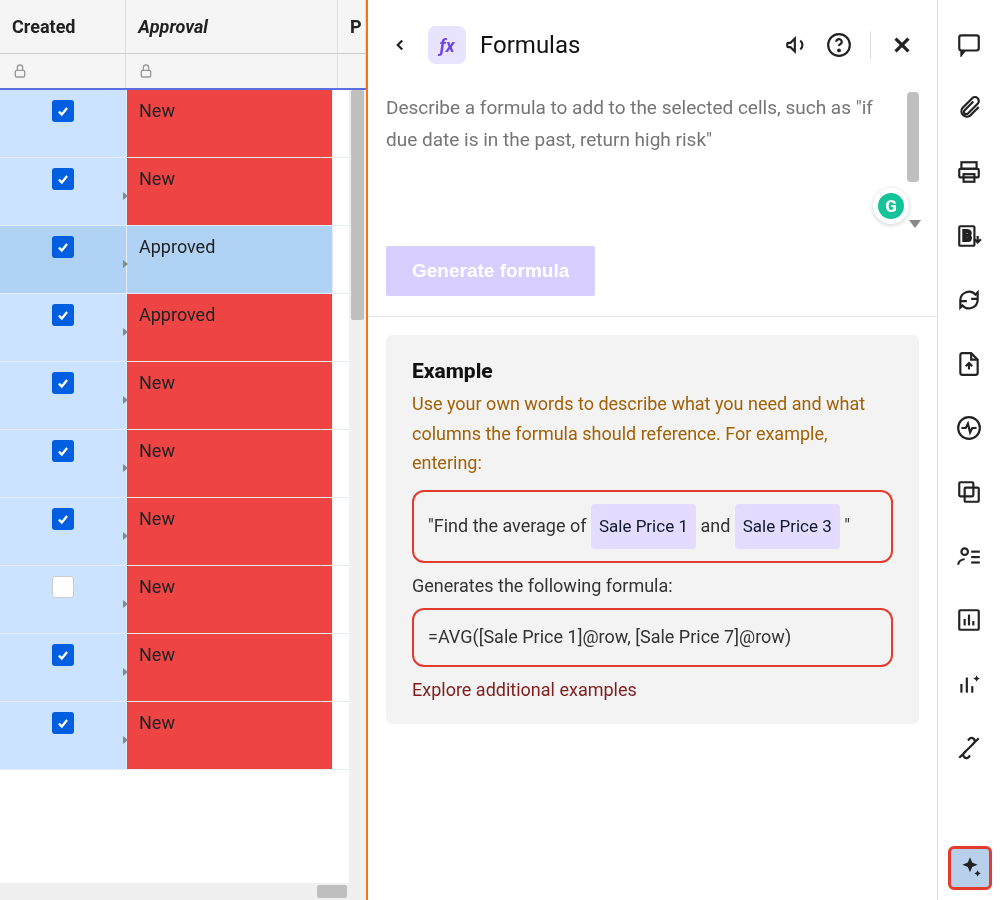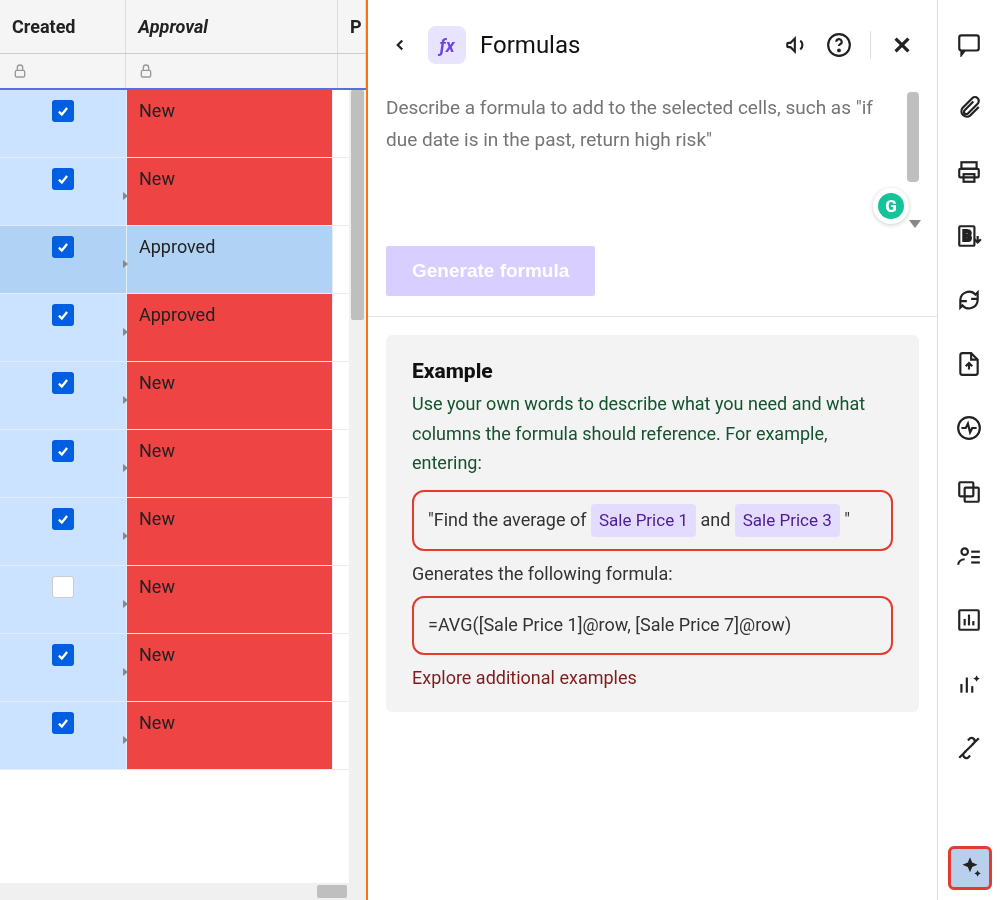--- a/index.html
+++ b/index.html
@@ -270,37 +270,37 @@
     padding: 24px 26px;
   }
   .example-title {
     font-size:21px;
     font-weight:800;
     color:#111;
     margin-bottom:6px;
   }
   .example-desc {
     font-size:18px;
-    color:#14532d;
+    color:#a16207;
     line-height:1.65;
     margin-bottom:12px;
   }
   .red-box {
     border:2px solid #e33b2e;
     border-radius:12px;
     padding: 12px 14px;
     font-size:18px;
     color:#333;
     line-height:1.7;
     margin-bottom:12px;
   }
   .chip {
     background:#e3dcff;
-    color:#4c1d95;
-    padding:2px 8px;
+    color:#0f172a;
+    padding:8px 8px;
     border-radius:4px;
     font-size:17px;
     display:inline-block;
   }
   .gen-text {
     font-size:18px;
     color:#333;
     margin-bottom:12px;
   }
   .explore-link {

